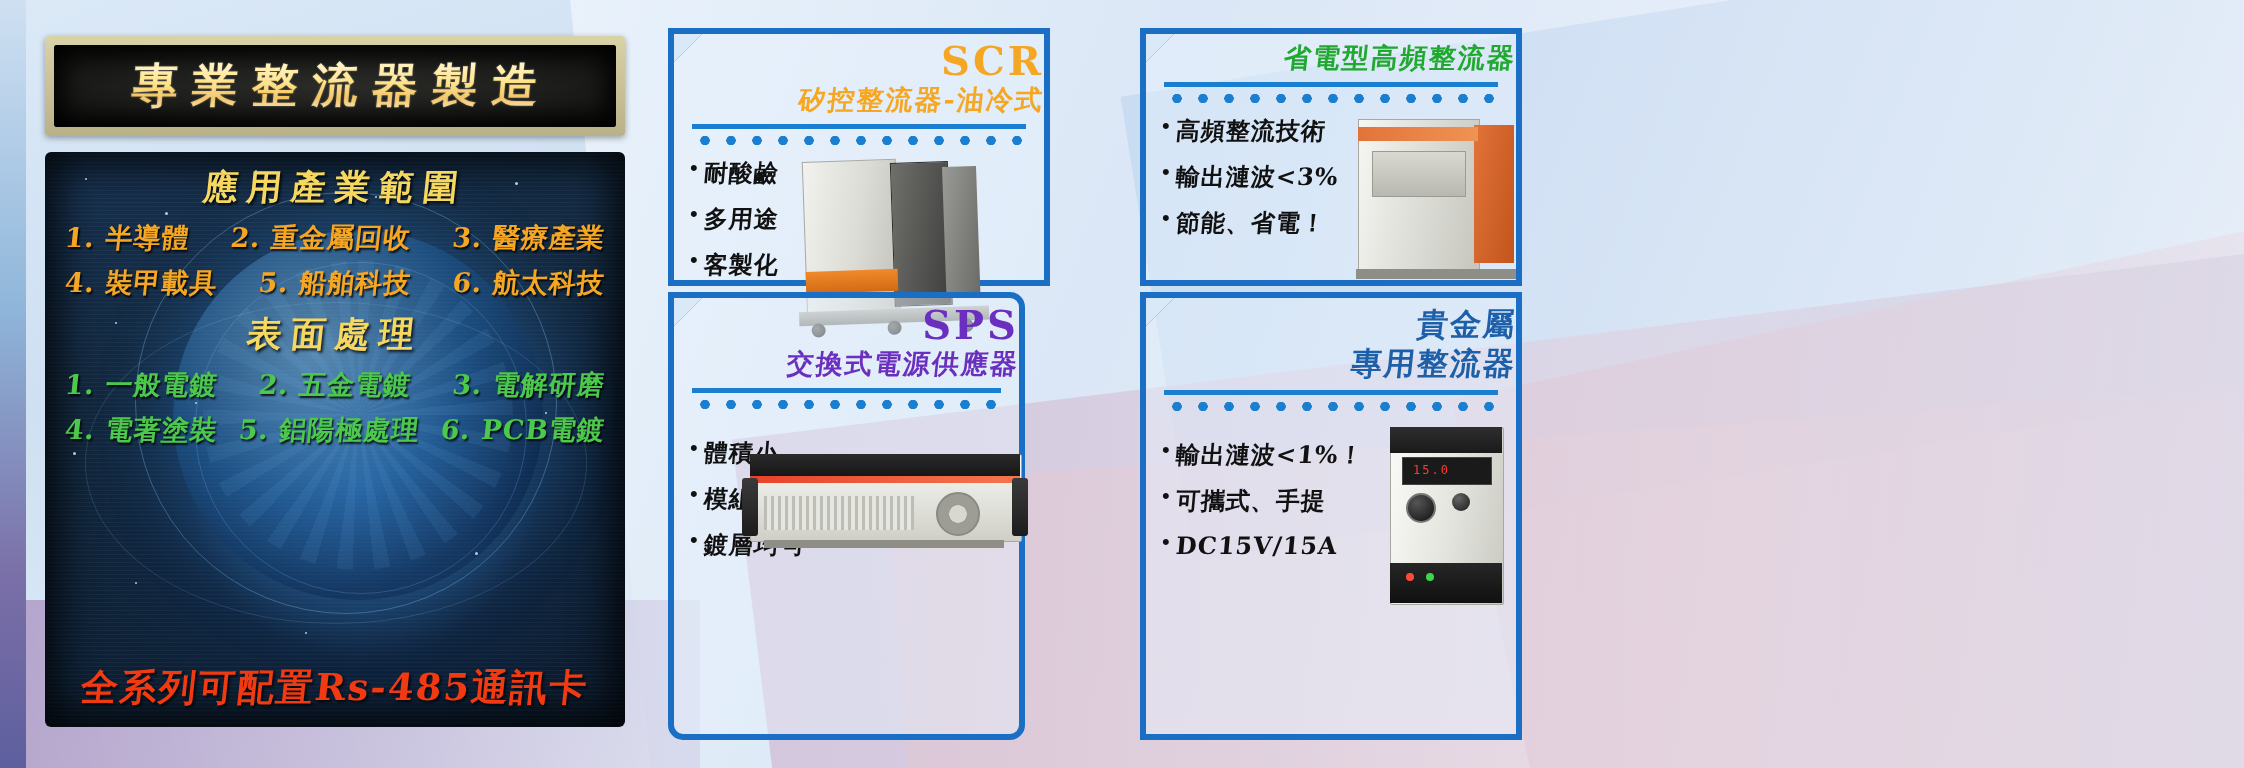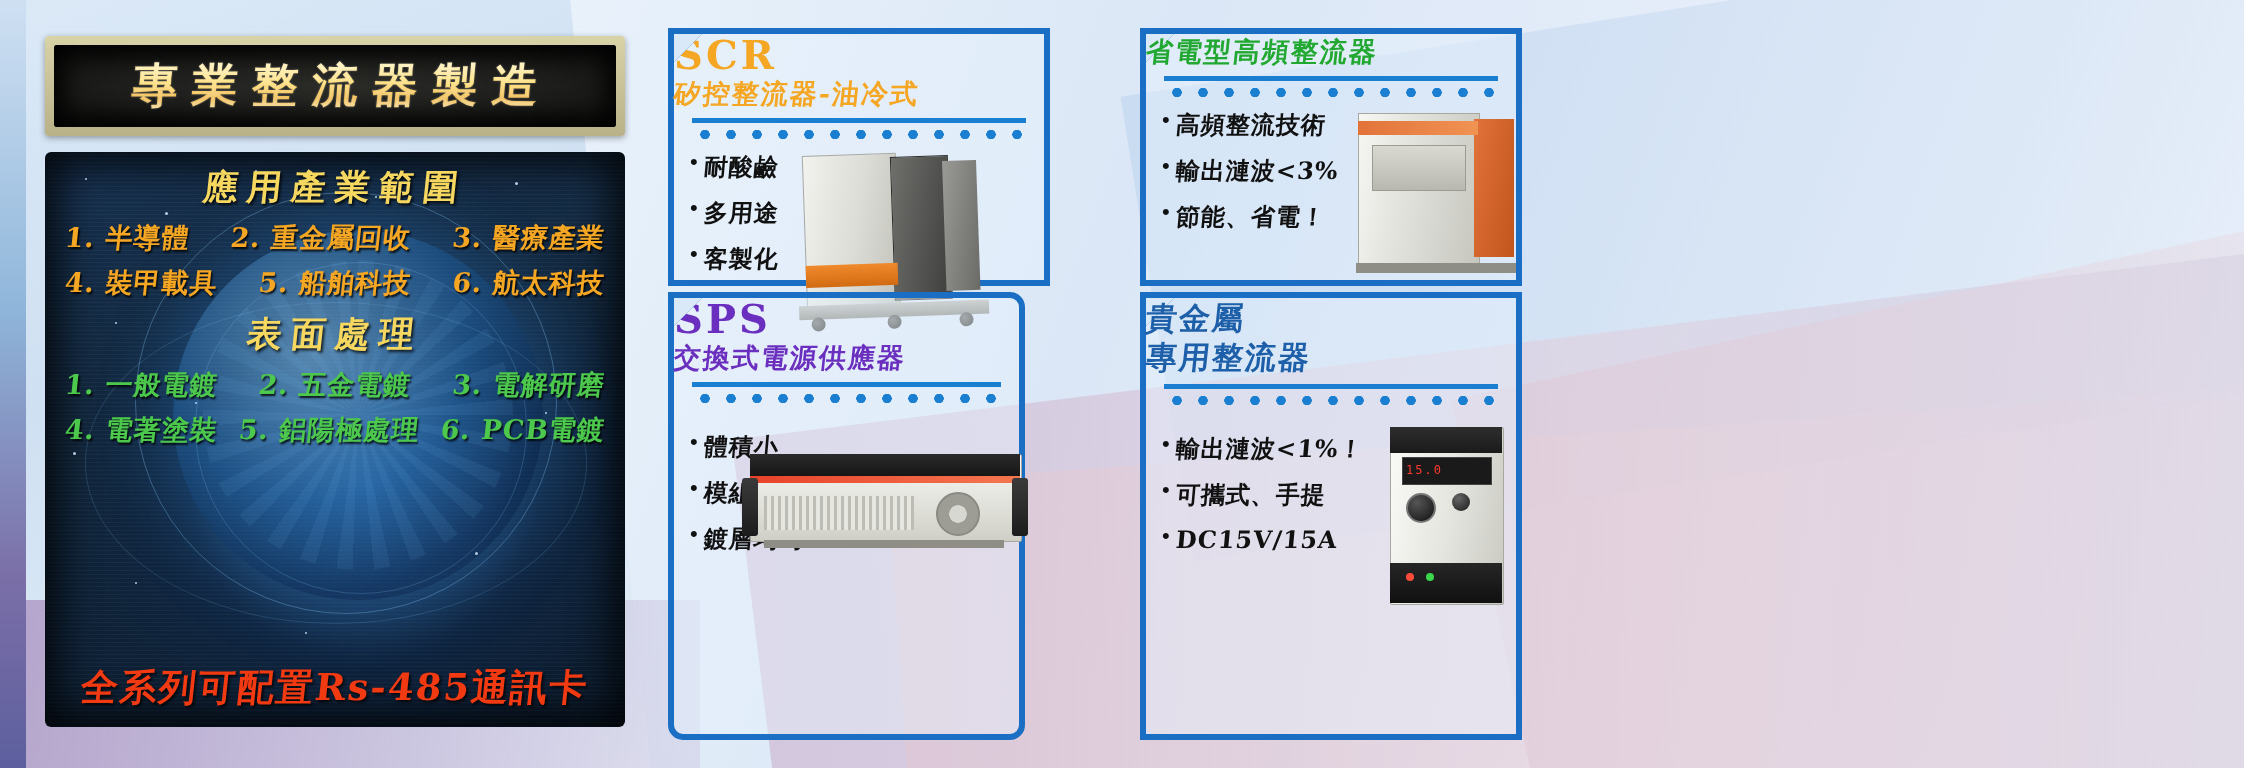--- a/index.html
+++ b/index.html
@@ -92,21 +92,21 @@
      font-size:37px;letter-spacing:2px;color:#f23a12;
      text-shadow:2px 2px 3px rgba(0,0,0,.8);transform:skewX(-6deg);display:inline-block;}
 
   
   .card{position:absolute;box-sizing:border-box;
      border:6px solid #1a6fc4;background:rgba(230,242,252,.45);}
   .card .notch{position:absolute;left:-6px;top:-6px;width:40px;height:40px;
      background:#1a6fc4;clip-path:polygon(0 0,100% 0,0 100%);}
   .card .notch:after{content:"";position:absolute;left:6px;top:6px;width:34px;height:34px;
      background:rgba(233,243,252,.92);clip-path:polygon(0 0,100% 0,0 100%);}
-  .card-head{text-align:left;padding-top:0;}
+  .card-head{text-align:right;padding-top:6px;}
   .card-en{font-family:"DejaVu Serif","Liberation Serif",serif;font-weight:bold;
      font-size:40px;letter-spacing:3px;line-height:1.05;}
   .card-cn{font-family:"DejaVu Serif","Liberation Serif",serif;font-weight:bold;
      font-size:27px;letter-spacing:2px;line-height:1.2;margin-top:2px;transform:skewX(-6deg);}
   .sep{margin:8px 18px 0 18px;}
   .sep .line{height:5px;background:#1a7fd0;}
   .sep .dots{height:13px;margin-top:5px;
      background-image:radial-gradient(circle,#1a7fd0 0 4.5px,rgba(0,0,0,0) 5px);
      background-size:26px 13px;background-repeat:repeat-x;background-position:left center;}
   .card-body{display:flex;align-items:flex-start;margin-top:10px;padding:0 16px;}
@@ -176,21 +176,21 @@
   .sps-dev .feet{position:absolute;left:24px;top:96px;width:240px;height:8px;background:#8e8e86;}
 
   .pm-dev{left:10px;top:0;width:150px;height:200px;}
   .pm-dev .box{position:absolute;left:16px;top:4px;width:112px;height:176px;
      background:linear-gradient(100deg,#fafaf7 0%,#e6e6e0 50%,#c9c9c2 100%);
      border:1px solid #a8a8a1;border-radius:2px;}
   .pm-dev .topdark{position:absolute;left:16px;top:4px;width:112px;height:26px;
      background:linear-gradient(180deg,#2e2e2e,#1a1a1a);}
   .pm-dev .disp{position:absolute;left:28px;top:34px;width:88px;height:26px;
      background:#1a1a1a;border:1px solid #444;}
-  .pm-dev .digits{position:absolute;left:3px;top:5px;font-family:"DejaVu Sans Mono","Liberation Mono",monospace;
+  .pm-dev .digits{position:absolute;left:10px;top:5px;font-family:"DejaVu Sans Mono","Liberation Mono",monospace;
      font-size:12px;color:#ff3b2f;letter-spacing:2px;}
   .pm-dev .knob{position:absolute;left:32px;top:70px;width:26px;height:26px;border-radius:50%;
      background:radial-gradient(circle at 35% 30%,#555,#111);border:2px solid #777;}
   .pm-dev .knob2{position:absolute;left:78px;top:70px;width:18px;height:18px;border-radius:50%;
      background:radial-gradient(circle at 35% 30%,#666,#1a1a1a);}
   .pm-dev .btm{position:absolute;left:16px;top:140px;width:112px;height:40px;
      background:linear-gradient(180deg,#262626,#101010);}
   .pm-dev .led{position:absolute;width:8px;height:8px;border-radius:50%;background:#ff4b3a;top:150px;}
 </style>
 </head>

